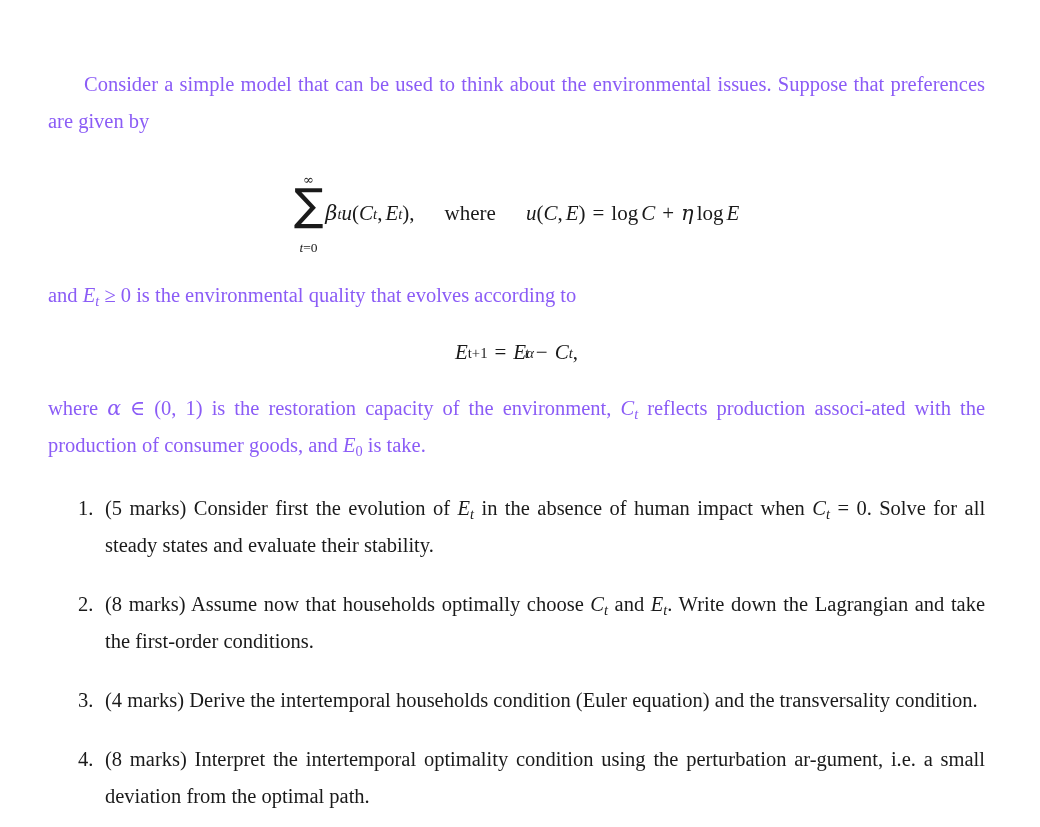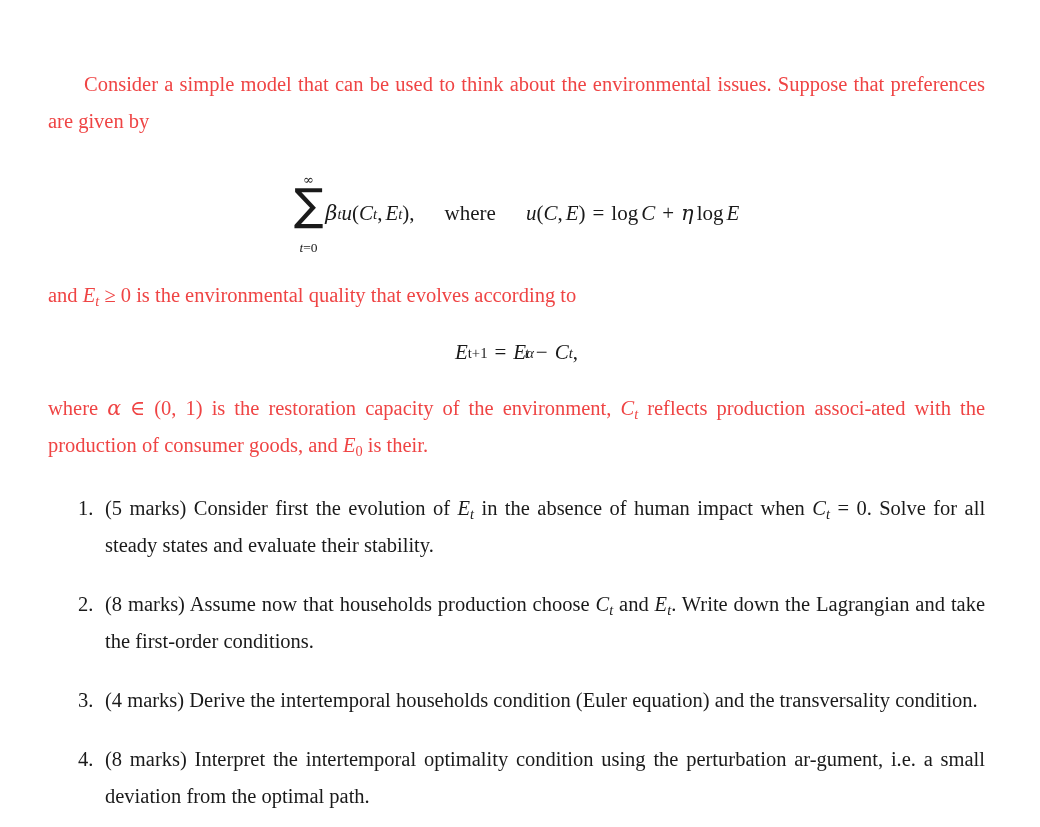--- a/index.html
+++ b/index.html
@@ -23,21 +23,21 @@
     box-sizing: border-box;
     padding: 66px 55px 0 48px;
   }
 
   .para {
     font-size: 20.5px;
     line-height: 37px;
     text-align: justify;
     text-justify: inter-word;
     margin: 0;
-    color: #ef4444;
+    color: #8b5cf6;
   }
   .para.first-para {
     text-indent: 36px;
   }
 
   
   .display-eq {
     text-align: center;
     font-size: 21px;
     color: #1a1a1a;
@@ -209,38 +209,38 @@
   </div>
 
   <p class="para"><span>where</span>
     <span class="inline-math"><span class="mi-greek">α</span>
       <span class="mo">∈</span>
       <span class="mo">(<span class="mn">0</span>,&nbsp;<span class="mn">1</span>)</span></span>
     <span>is the restoration capacity of the environment,</span>
     <span class="inline-math"><span class="mi">C</span><sub class="idx">t</sub></span>
     <span>reflects production associ-</span><span>ated with the production of consumer goods, and</span>
     <span class="inline-math"><span class="mi">E</span><sub class="idx up">0</sub></span>
-    <span>is their.</span></p>
+    <span>is take.</span></p>
 
   <ol class="qlist">
 
     <li>
       <span class="qmarker">1.</span><span>(5 marks)</span>
       <span>Consider first the evolution of</span>
       <span class="inline-math"><span class="mi">E</span><sub class="idx">t</sub></span>
       <span>in the absence of human impact when</span>
       <span class="inline-math"><span class="mi">C</span><sub class="idx">t</sub>
         <span class="mo">=</span>
         <span class="mn">0.</span></span>
       <span>Solve for all steady states and evaluate their stability.</span>
     </li>
 
     <li>
       <span class="qmarker">2.</span><span>(8 marks)</span>
-      <span>Assume now that households production choose</span>
+      <span>Assume now that households optimally choose</span>
       <span class="inline-math"><span class="mi">C</span><sub class="idx">t</sub></span>
       <span>and</span>
       <span class="inline-math"><span class="mi">E</span><sub class="idx">t</sub></span><span>. Write down the</span>
       <span>Lagrangian and take the first-order conditions.</span>
     </li>
 
     <li>
       <span class="qmarker">3.</span><span>(4 marks)</span>
       <span>Derive the intertemporal households condition (Euler equation) and the</span>
       <span>transversality condition.</span>

